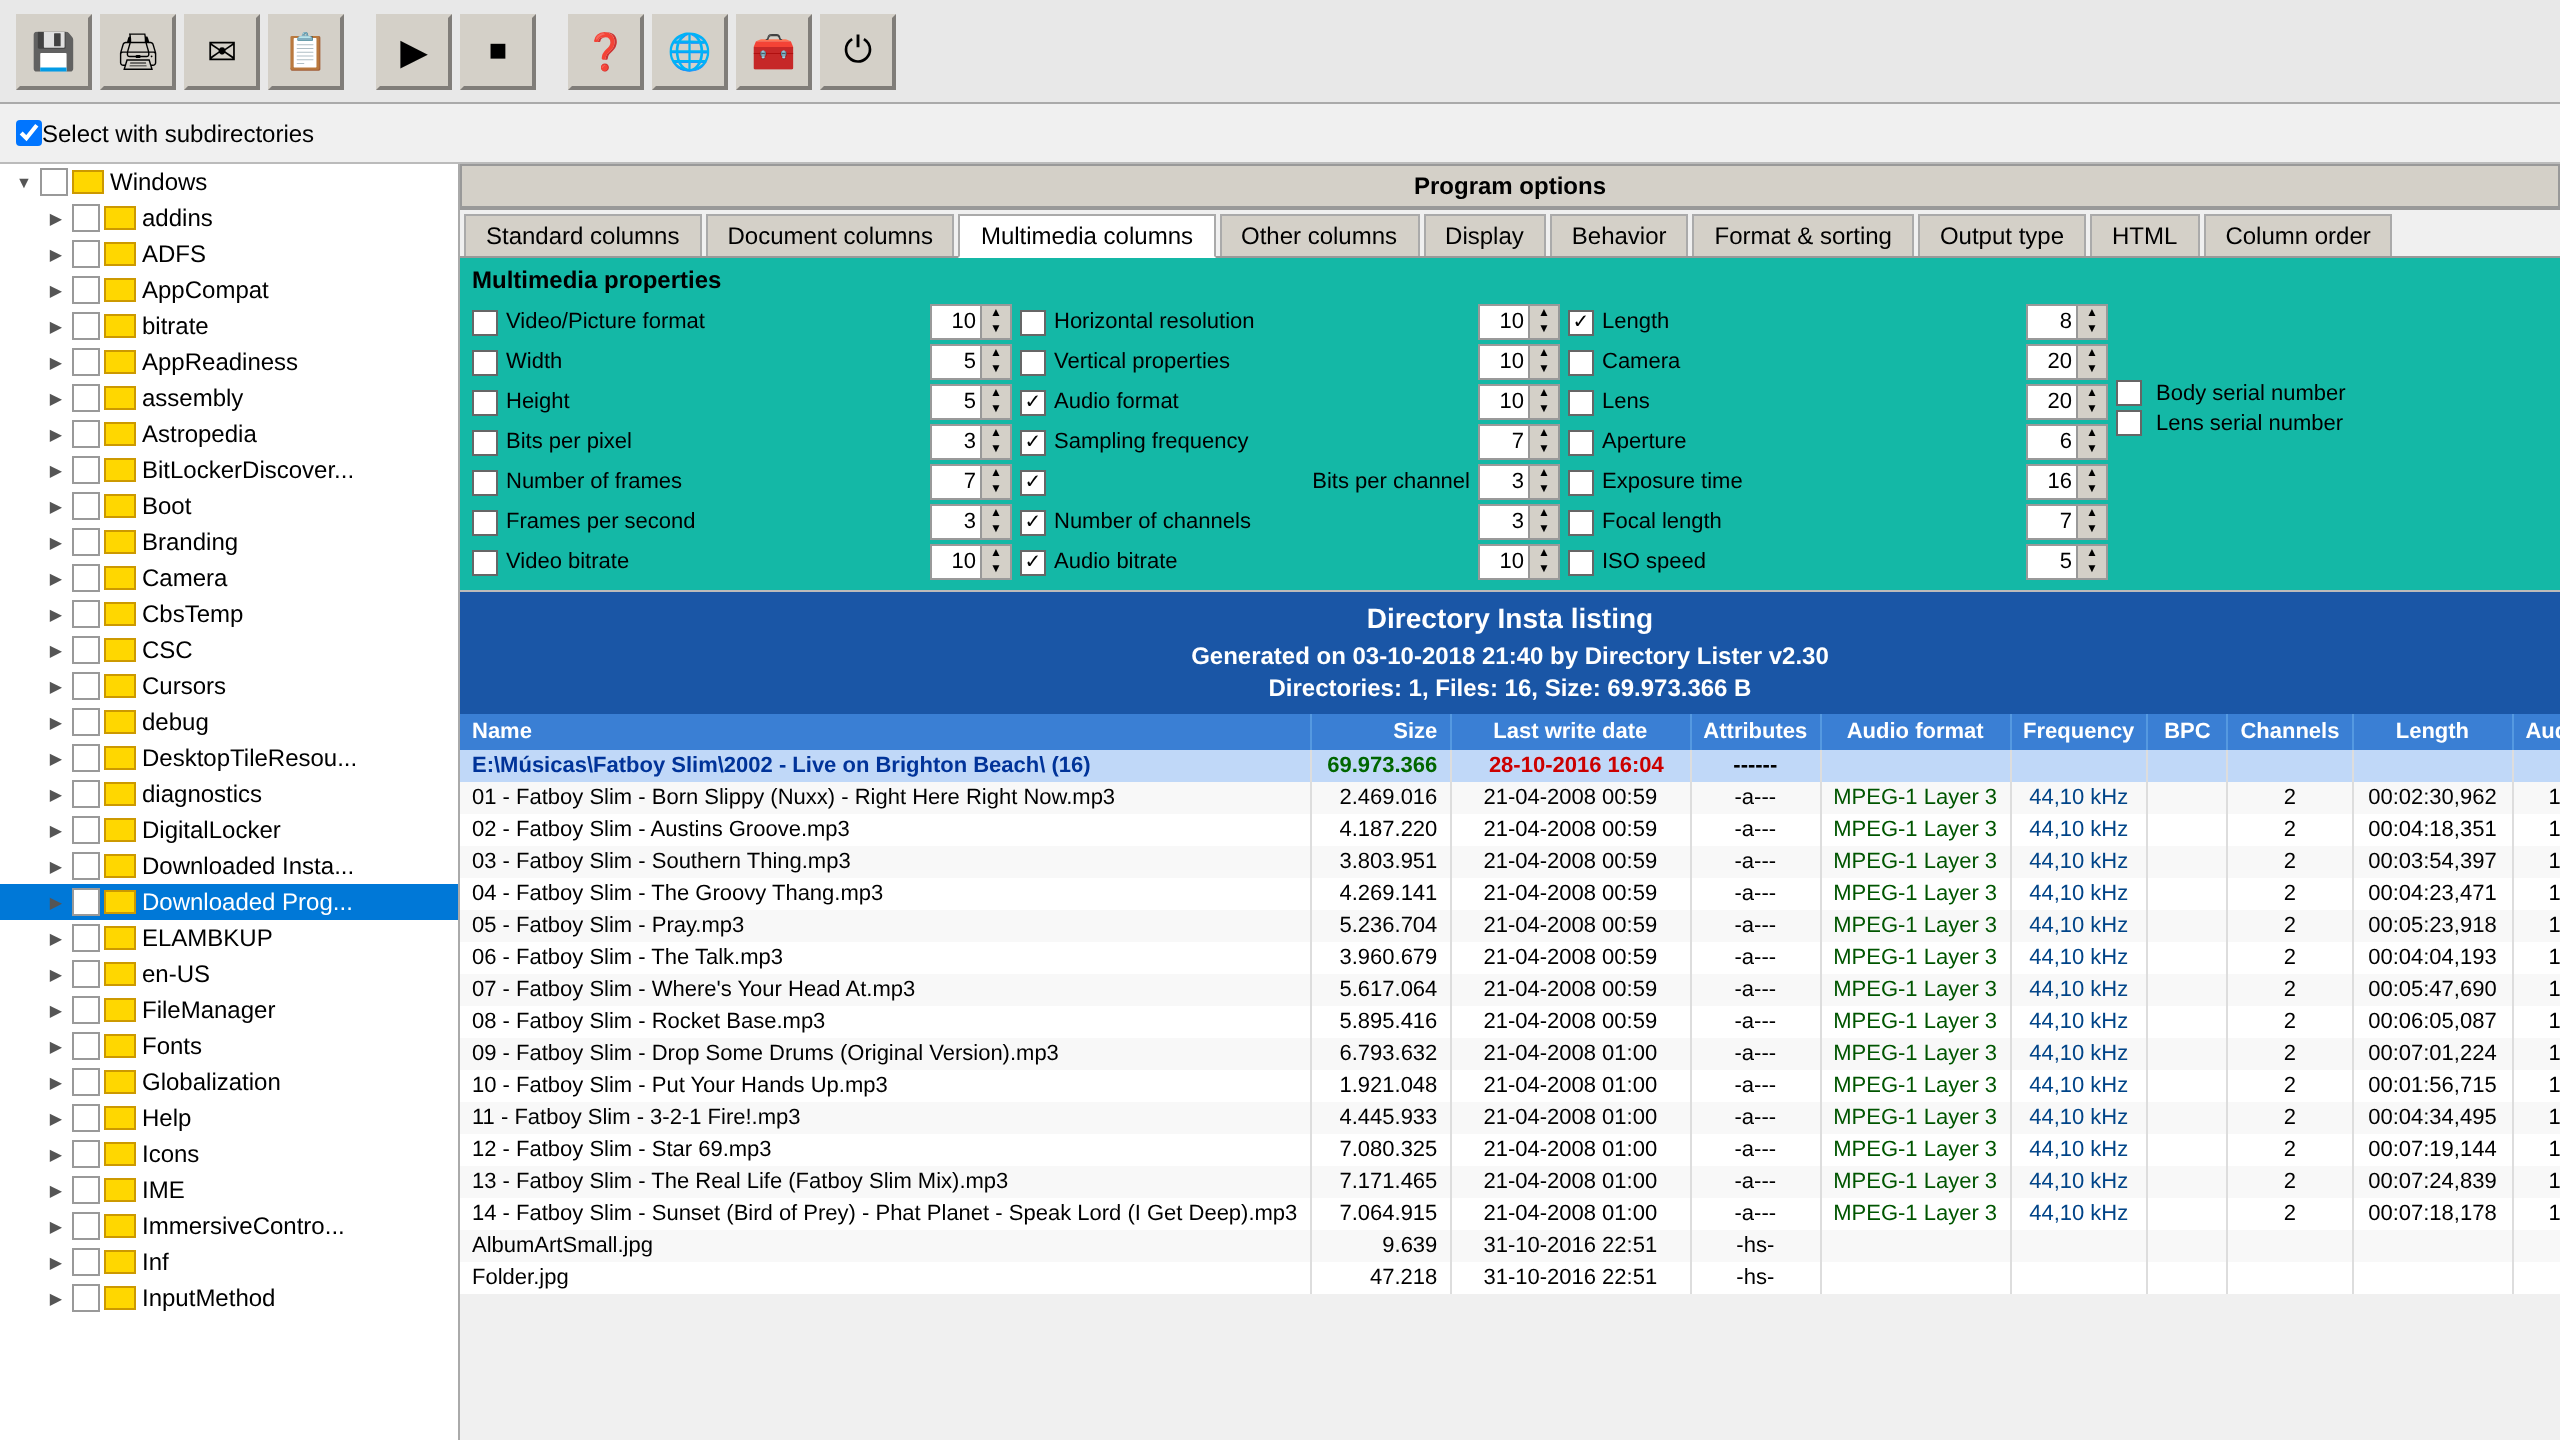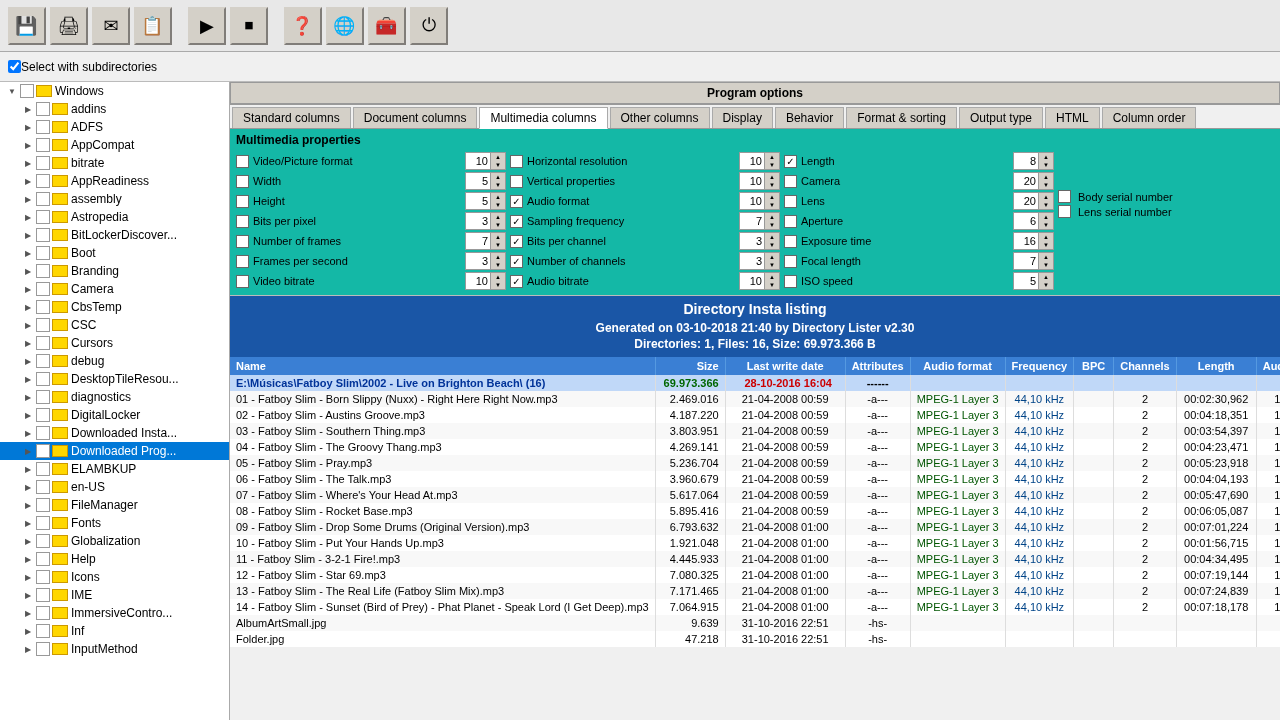--- a/index.html
+++ b/index.html
@@ -575,21 +575,21 @@
               <div class="prop-spinbox" style="display: flex; border: 1px solid rgb(153, 153, 153); height: 18px; background: white;">
                 <input type="text" value="7" style="width: 24px; border: none; outline: none; font-size: 11px; padding: 0px 2px; text-align: right;">
                 <div style="display: flex; flex-direction: column; border-left: 1px solid rgb(153, 153, 153);">
                   <button style="width: 14px; height: 9px; background: rgb(212, 208, 200); border: none; display: flex; align-items: center; justify-content: center; font-size: 6px; cursor: pointer; padding: 0px; line-height: 1;">▲</button>
                   <button style="width: 14px; height: 9px; background: rgb(212, 208, 200); border: none; display: flex; align-items: center; justify-content: center; font-size: 6px; cursor: pointer; padding: 0px; line-height: 1;">▼</button>
                 </div>
               </div>
             </div>
             <div class="prop-row">
               <span class="prop-check checked" style="width: 13px; height: 13px; border: 1px solid rgb(102, 102, 102); background: white; flex-shrink: 0; display: inline-flex; align-items: center; justify-content: center; font-size: 10px; cursor: pointer;">✓</span>
-              <span class="prop-label" style="font-size: 11px; flex: 1 1 0%;">Bits per channel</span>
+              <span class="prop-label" style="font-size: 11px; flex: 1 1 0%; text-align: right;">Bits per channel</span>
               <div class="prop-spinbox" style="display: flex; border: 1px solid rgb(153, 153, 153); height: 18px; background: white;">
                 <input type="text" value="3" style="width: 24px; border: none; outline: none; font-size: 11px; padding: 0px 2px; text-align: right;">
                 <div style="display: flex; flex-direction: column; border-left: 1px solid rgb(153, 153, 153);">
                   <button style="width: 14px; height: 9px; background: rgb(212, 208, 200); border: none; display: flex; align-items: center; justify-content: center; font-size: 6px; cursor: pointer; padding: 0px; line-height: 1;">▲</button>
                   <button style="width: 14px; height: 9px; background: rgb(212, 208, 200); border: none; display: flex; align-items: center; justify-content: center; font-size: 6px; cursor: pointer; padding: 0px; line-height: 1;">▼</button>
                 </div>
               </div>
             </div>
             <div class="prop-row">
               <span class="prop-check checked" style="width: 13px; height: 13px; border: 1px solid rgb(102, 102, 102); background: white; flex-shrink: 0; display: inline-flex; align-items: center; justify-content: center; font-size: 10px; cursor: pointer;">✓</span>

